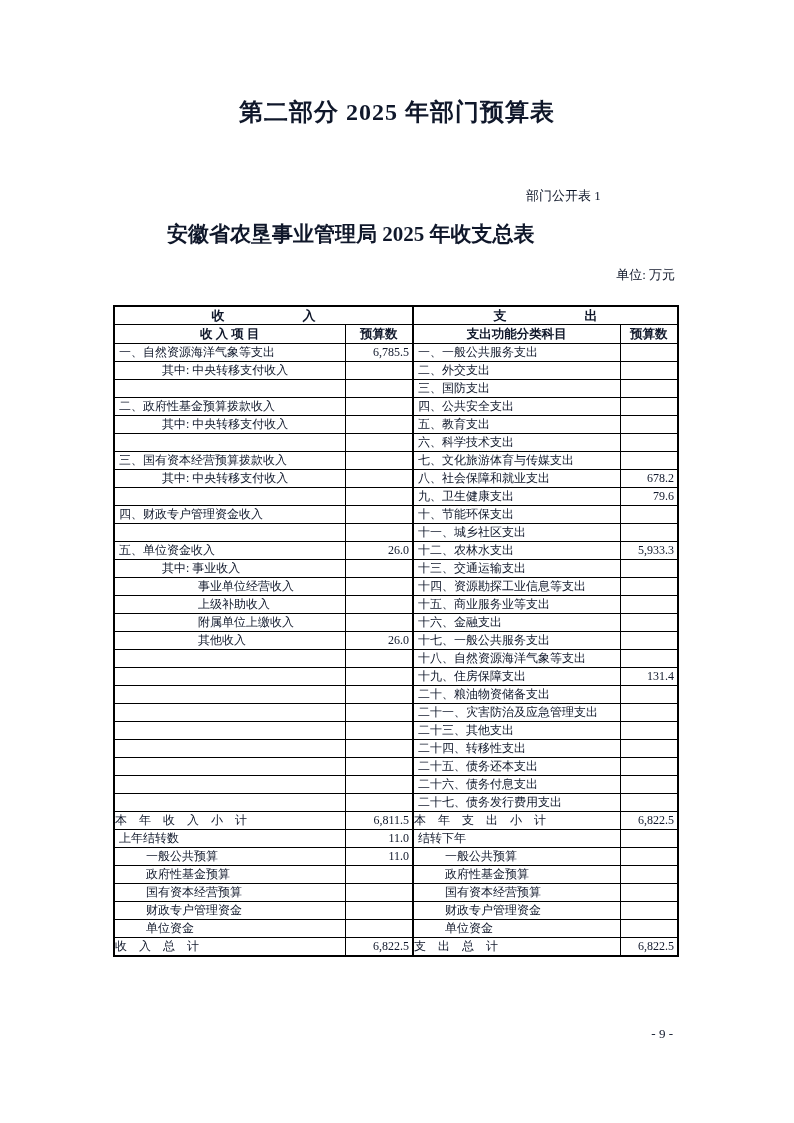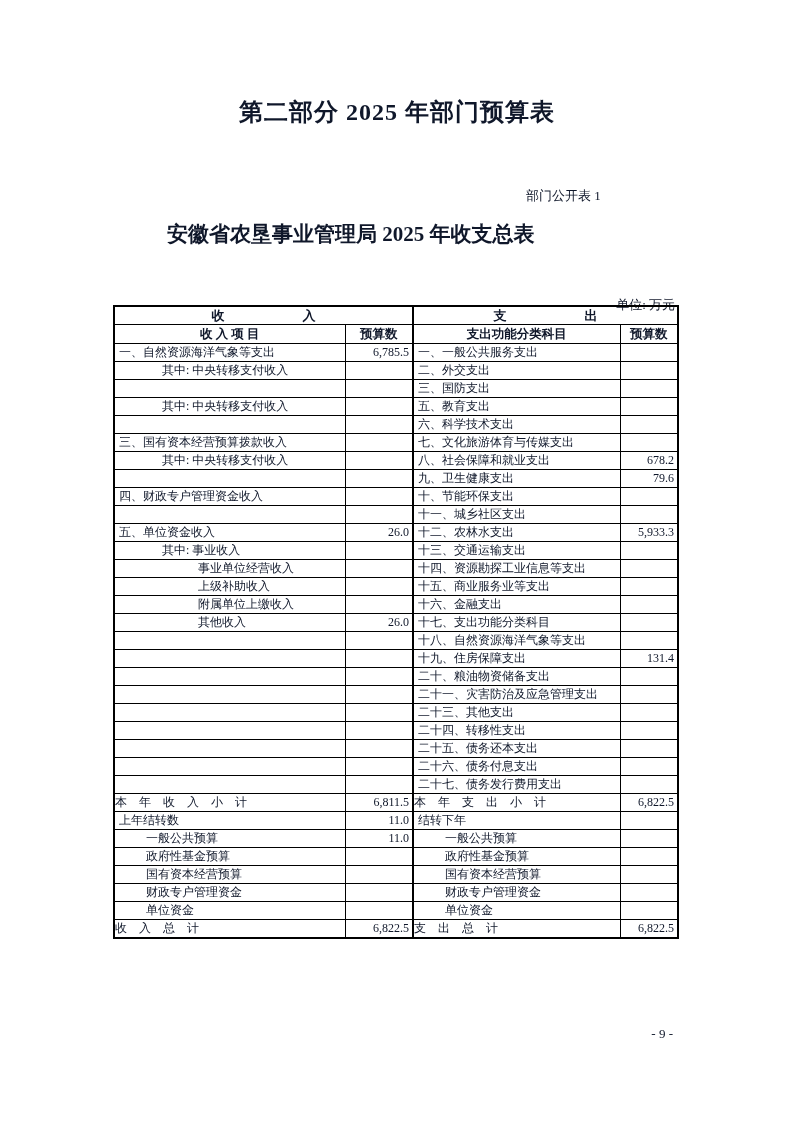--- a/index.html
+++ b/index.html
@@ -19,21 +19,21 @@
   }
   .table-label{
     position:absolute;top:187px;left:526px;
     font-size:13px;font-weight:normal;
   }
   .subtitle{
     position:absolute;top:220px;left:167px;
     margin:0;font-size:21px;font-weight:bold;
   }
   .unit-label{
-    position:absolute;top:296px;left:113px;width:562px;
+    position:absolute;top:266px;left:113px;width:562px;
     text-align:right;font-size:13px;
   }
   table.budget-table{
     position:absolute;top:305px;left:113px;
     width:564px;table-layout:fixed;
     border-collapse:collapse;
     border:2px solid #000;
     font-size:12px;
   }
   .budget-table th,.budget-table td{
@@ -106,20 +106,26 @@
           <td class="lbl ind0">二、外交支出</td>
           <td class="val"></td>
         </tr>
         <tr>
           <td class="lbl ind0"></td>
           <td class="val"></td>
           <td class="lbl ind0">三、国防支出</td>
           <td class="val"></td>
         </tr>
         <tr>
+          <td class="lbl ind0">二、政府性基金预算拨款收入</td>
+          <td class="val"></td>
+          <td class="lbl ind0">四、公共安全支出</td>
+          <td class="val"></td>
+        </tr>
+        <tr>
           <td class="lbl ind1">其中: 中央转移支付收入</td>
           <td class="val"></td>
           <td class="lbl ind0">五、教育支出</td>
           <td class="val"></td>
         </tr>
         <tr>
           <td class="lbl ind0"></td>
           <td class="val"></td>
           <td class="lbl ind0">六、科学技术支出</td>
           <td class="val"></td>
@@ -180,21 +186,21 @@
         </tr>
         <tr>
           <td class="lbl ind2">附属单位上缴收入</td>
           <td class="val"></td>
           <td class="lbl ind0">十六、金融支出</td>
           <td class="val"></td>
         </tr>
         <tr>
           <td class="lbl ind2">其他收入</td>
           <td class="val">26.0</td>
-          <td class="lbl ind0">十七、支出功能分类科目</td>
+          <td class="lbl ind0">十七、一般公共服务支出</td>
           <td class="val"></td>
         </tr>
         <tr>
           <td class="lbl ind0"></td>
           <td class="val"></td>
           <td class="lbl ind0">十八、自然资源海洋气象等支出</td>
           <td class="val"></td>
         </tr>
         <tr>
           <td class="lbl ind0"></td>

